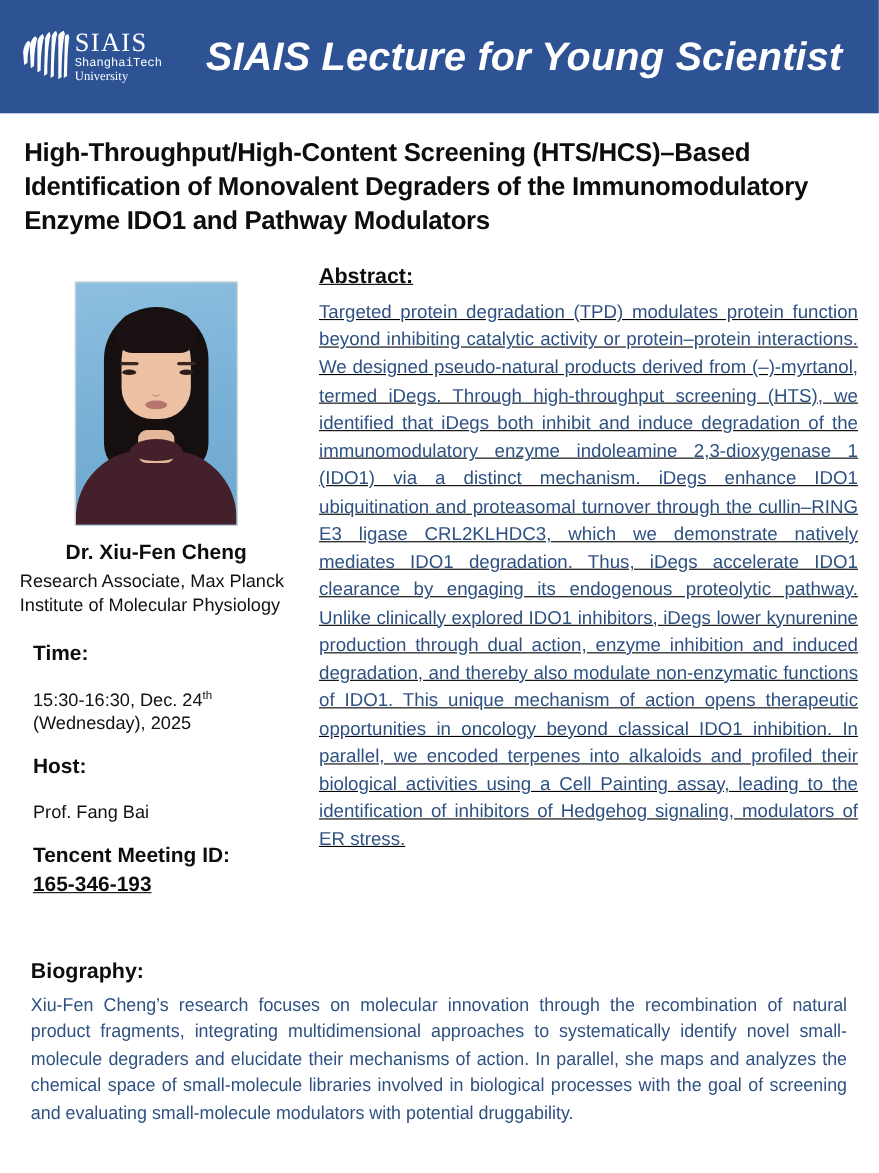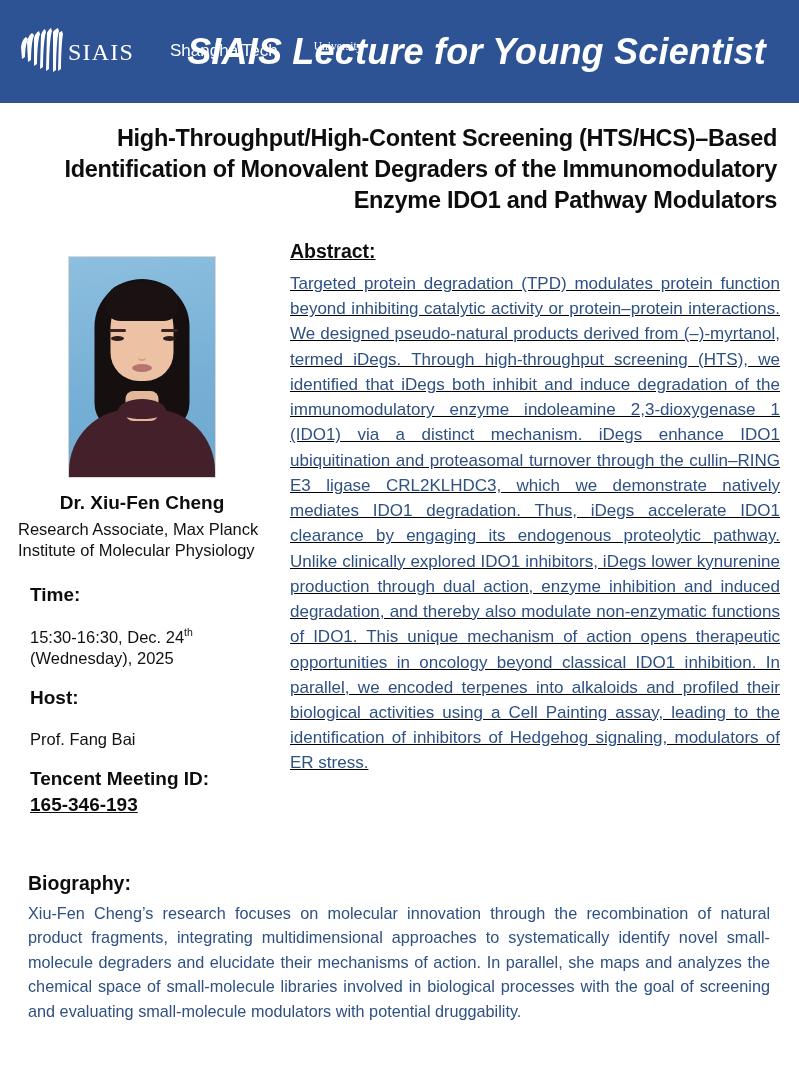--- a/index.html
+++ b/index.html
@@ -36,35 +36,34 @@
   }
   .logo-mark {
     width: 46px;
     height: 52px;
     flex: 0 0 auto;
     margin-right: 4px;
     margin-top: 2px;
   }
   .logo-text {
     display: flex;
-    flex-direction: row;
+    flex-direction: column;
     justify-content: center;
     color: #ffffff;
     line-height: 1;
-    gap: 36px;
   }
   .logo-siais {
     font-family: "Liberation Serif", serif;
     font-size: 24px;
     letter-spacing: 1.2px;
     font-weight: 400;
   }
   .logo-shanghaitech {
-    font-family: Liberation Sans, sans-serif;
-    font-size: 17px;
+    font-family: Liberation Mono, monospace;
+    font-size: 11px;
     margin-top: 2px;
     letter-spacing: 0px;
     text-align: right;
   }
   .logo-university {
     font-family: "Liberation Serif", serif;
     font-size: 11.5px;
     margin-top: 1px;
   }
   .header-title {
@@ -78,21 +77,21 @@
     padding-right: 4px;
     white-space: nowrap;
   }
 
   
   .talk-title {
     position: absolute;
     left: 22px;
     top: 123px;
     width: 755px;
-    text-align: right;
+    text-align: left;
     font-family: "Liberation Sans", sans-serif;
     font-size: 23.5px;
     font-weight: bold;
     color: #0d0d0d;
     line-height: 1.32;
     letter-spacing: -0.3px;
   }
 
   
   .left-col {

